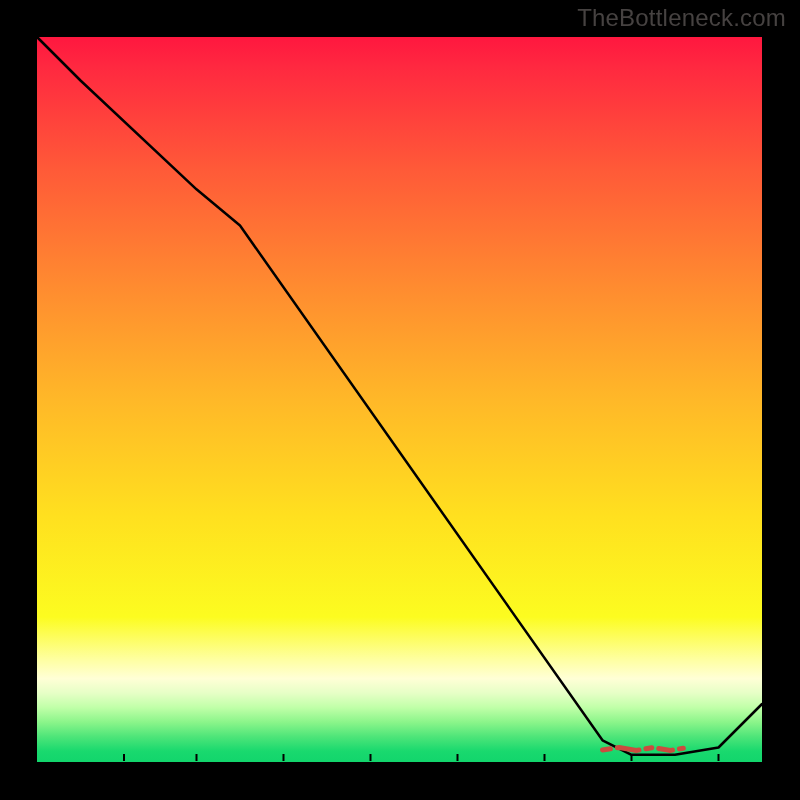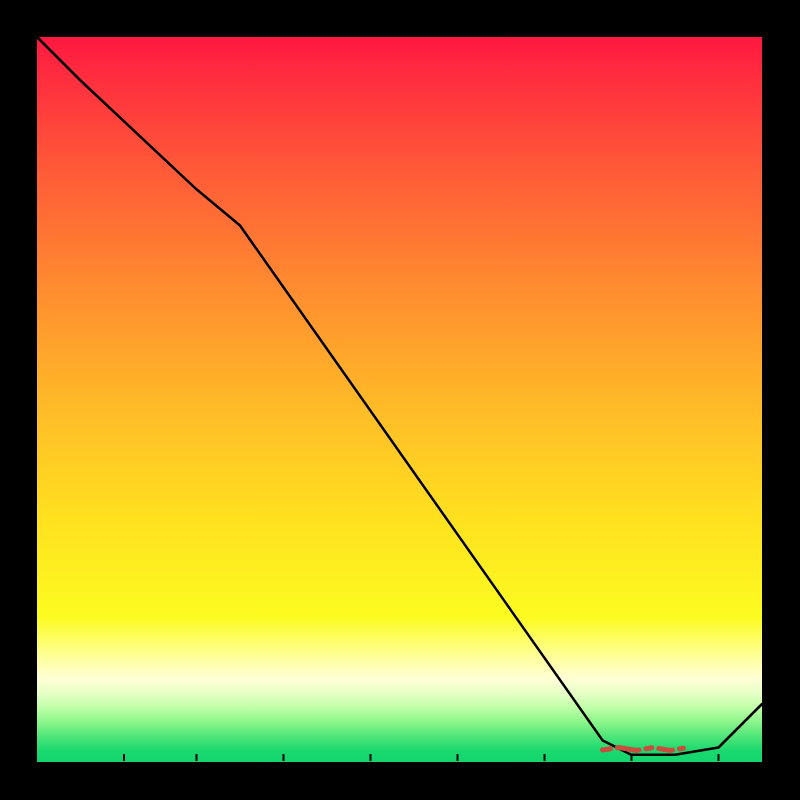--- a/index.html
+++ b/index.html
@@ -83,20 +83,21 @@
     stroke-width: 5;
     stroke-linecap: round;
     stroke-dasharray: 8 7 22 7 6 7 14 7 4 160; 
   }
 </style>
 </head>
 <body>
 
 <div class="page">
 
+  <div class="attribution">TheBottleneck.com</div>
 
   <div class="plot-frame">
     <div class="gradient"></div>
 
     <svg class="lines" viewBox="0 0 725 725" preserveAspectRatio="none">
 
       <path class="curve" d="M0.0 0.0 L43.5 43.5 L159.5 152.3 L203.0 188.5 L565.5 703.3 L594.5 717.8 L638.0 717.8 L681.5 710.5 L725.0 667.0"></path>
 
       <path class="opt-band" d="M565.5 713.0 L582.4 710.5 L599.3 713.5 L616.3 710.5 L633.2 713.5 L650.1 710.5 L667.0 713.5"></path>
 

